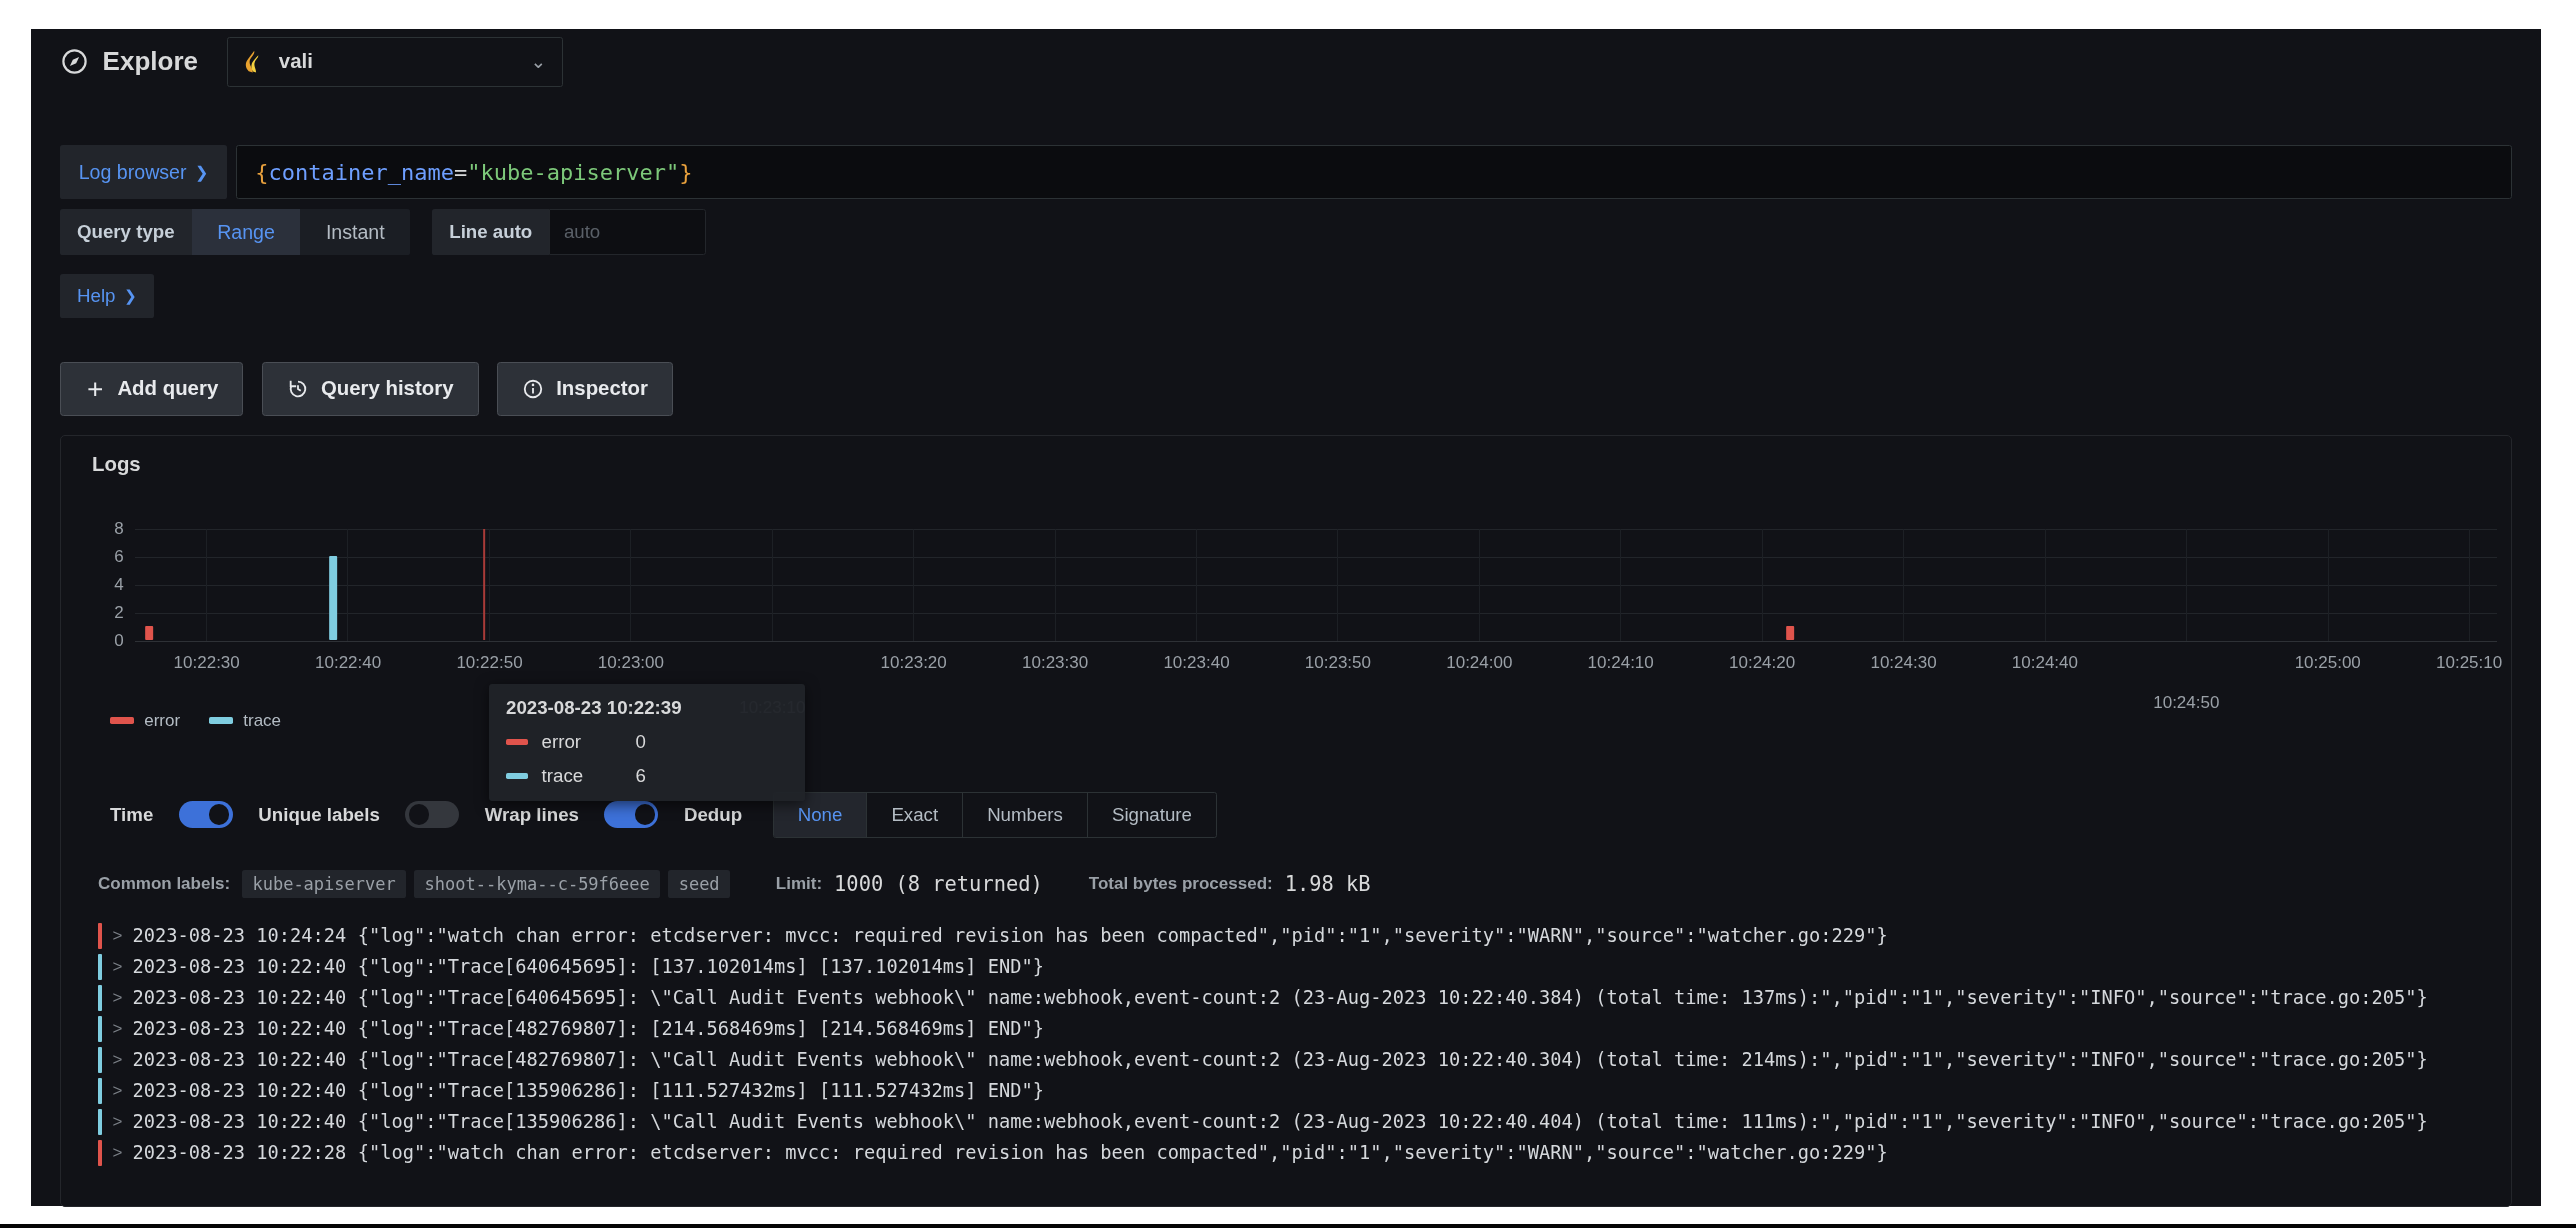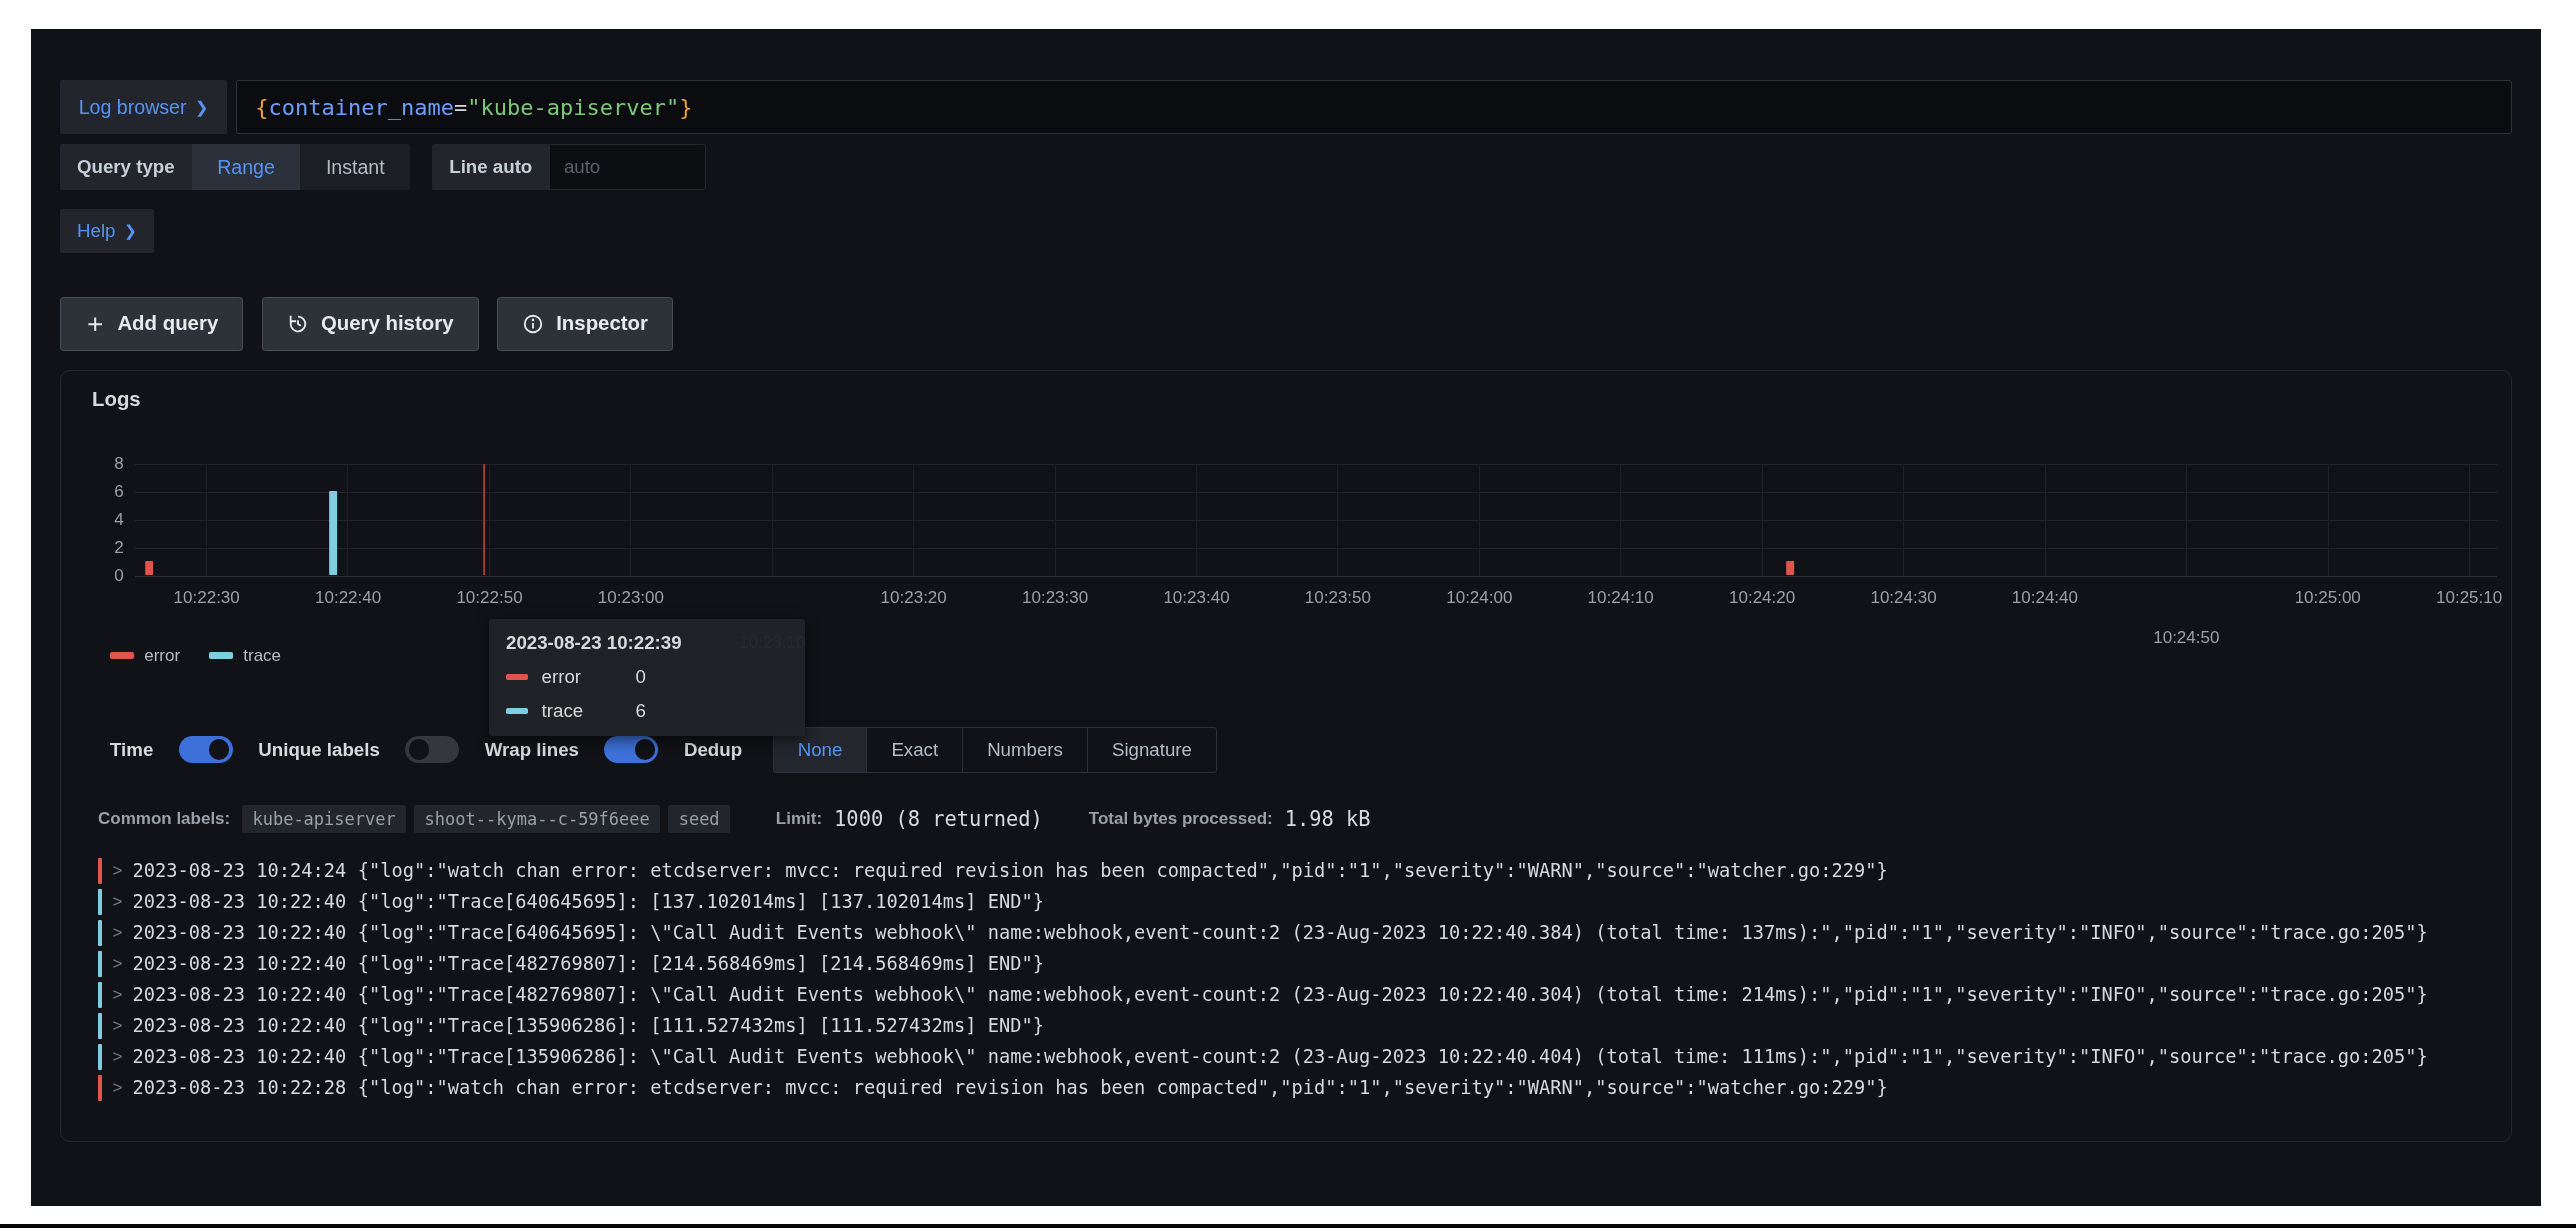--- a/index.html
+++ b/index.html
@@ -34,21 +34,21 @@
       color:#d8d9da;font-size:18.7px;padding:0 13.6px;outline:none;}
   .line-limit-input::placeholder{color:#5a6068;}
   .help-btn{margin-top:18.7px;display:inline-flex;align-items:center;gap:8.5px;background:#22252b;border-radius:2.6px;
       color:#5794f2;font-size:18.7px;font-weight:500;padding:0 17px;height:44px;cursor:pointer;}
   .actions-row{margin-top:44px;display:flex;gap:18.7px;}
   .action-btn{display:flex;align-items:center;gap:12px;height:54px;padding:0 24px;background:#2d3138;
       border:0.9px solid #4a4e55;border-radius:3.4px;color:#e8eaed;font-size:20.4px;font-weight:600;cursor:pointer;}
   .action-btn .ico{display:flex;align-items:center;color:#cfd3d8;}
 
   
-  .logs-panel{margin:18.7px 29px 0 29px;border:0.9px solid #24262b;border-radius:10px;position:relative;
+  .logs-panel{margin:18.7px 29px 0 29px;border:0.9px solid #24262b;border-radius:5px;position:relative;
       padding:17px 0 20.4px 0;height:733px;background:#111217;}
   .panel-title{font-size:20.4px;font-weight:600;color:#d8d9da;margin-left:31px;}
 
   .chart-wrap{position:relative;margin:53px 13.6px 0 37px;}
   .y-axis{position:absolute;left:0;top:0;width:29px;height:112px;}
   .y-tick{position:absolute;right:3.4px;transform:translateY(-50%);font-size:17px;color:#9aa0a7;}
   .plot{margin-left:37px;position:relative;height:112px;}
   .hgrid{position:absolute;left:0;right:0;height:0.9px;background:#22252a;}
   .hgrid.base{background:#2e3136;}
   .vgrid{position:absolute;top:0;bottom:0;width:0.9px;background:#1d2025;}
@@ -95,20 +95,41 @@
   .log-row{display:flex;align-items:center;height:31px;cursor:pointer;}
   .level-bar{width:4.3px;height:26px;border-radius:0.9px;margin-right:10.2px;flex:none;}
   .log-chev{color:#7b8087;font-size:17px;margin-right:10.2px;flex:none;}
   .log-text{font-family:"DejaVu Sans Mono",monospace;font-size:18.7px;color:#d5d8dc;white-space:pre;overflow:hidden;}
 </style>
 </head>
 <body>
 
 <div class="app">
 
+  <div class="explore-header">
+    <div class="explore-title">
+      <span style="display:flex;">
+        <svg width="29" height="29" viewBox="0 0 24 24" fill="none">
+          <circle cx="12" cy="12" r="9.2" stroke="#d8d9da" stroke-width="1.8"></circle>
+          <path d="M15.8 8.2 L13.4 13.4 L8.2 15.8 L10.6 10.6 Z" fill="#d8d9da"></path>
+        </svg>
+      </span>
+      <span>Explore</span>
+    </div>
+    <div class="ds-picker">
+      <span style="display:flex;">
+        <svg width="22" height="25.5" viewBox="0 0 20 24">
+          <path d="M7 2 C9 6 5 9 6 13 C7 17 11 18 12 22 L8 22 C4 20 2 16 4 11 C5 8 6 5 7 2 Z" fill="#e8a12e" transform="rotate(18 10 12)"></path>
+          <path d="M12 5 C13 8 10 10 11 14 C12 17 14 18 15 21 L12 21 C9 19 8 15 9 12 C10 9.5 11 7 12 5 Z" fill="#f4d03f" transform="rotate(18 10 12)"></path>
+        </svg>
+      </span>
+      <span class="ds-name">vali</span>
+      <span class="chev-down">⌄</span>
+    </div>
+  </div>
 
   <div class="query-editor">
     <div class="qrow">
       <div class="log-browser-btn">
         <span>Log browser</span>
         <span style="font-size:16px;">❯</span>
       </div>
       <div class="query-field">
           <span style="color: rgb(233, 161, 61);">{</span>
           <span style="color: rgb(110, 159, 255);">container_name</span>

